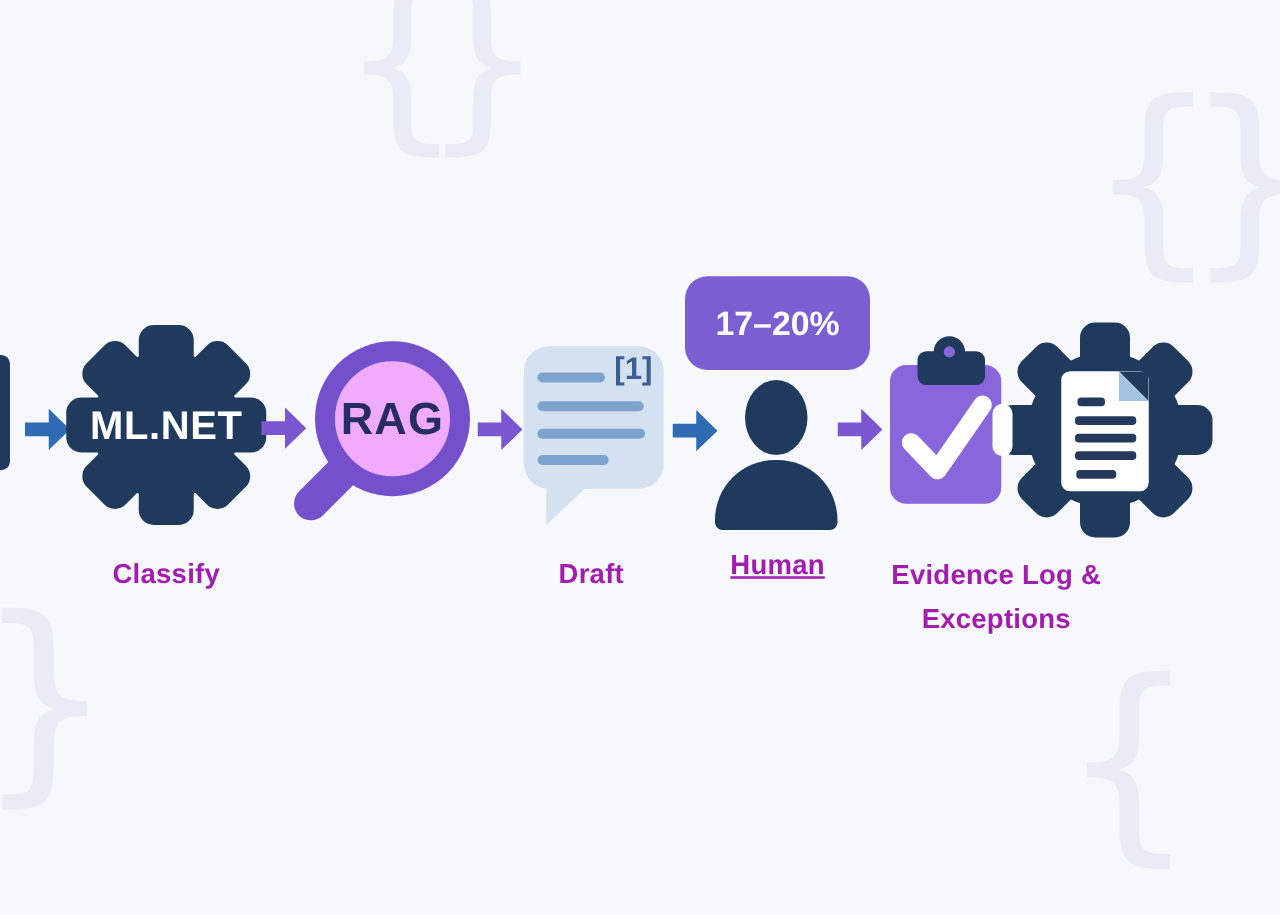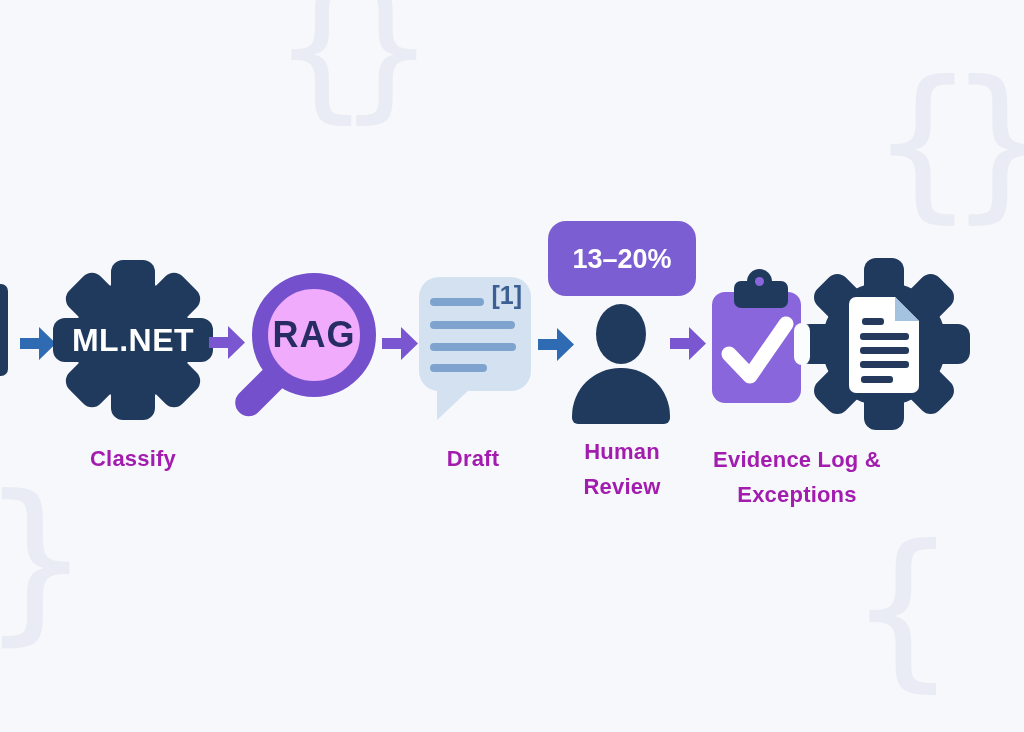--- a/index.html
+++ b/index.html
@@ -137,29 +137,28 @@
     <div class="bubble-line bl3"></div>
     <div class="bubble-line bl4"></div>
   </div>
   <div class="step-label" style="left:393px;top:441px;width:160px;">Draft</div>
 
   <svg class="arrow arrow-blue" style="left:538px;top:325px;" width="37" height="39" viewBox="0 0 37 39">
     <polygon points="0,14 19,14 19,3 36,19.5 19,36 19,25 0,25"></polygon>
   </svg>
 
   <div class="badge">
-    <span class="badge-l2">13–20%</span>
+    <span class="badge-l2">17–20%</span>
   </div>
   <div class="person">
     <div class="person-head"></div>
     <div class="person-body"></div>
   </div>
   <div class="step-label" style="left:542px;top:434px;width:160px;">
-    <span style="display:block;">Human</span>
-    <span style="display:block;">Review</span>
+    <span style="display:block;text-decoration:underline;">Human</span>
   </div>
 
   <svg class="arrow arrow-purple" style="left:670px;top:324px;" width="37" height="39" viewBox="0 0 37 39">
     <polygon points="0,14 19,14 19,3 36,19.5 19,36 19,25 0,25"></polygon>
   </svg>
 
   <div class="clip-knob">
     <div class="clip-knob-dot"></div>
   </div>
   <div class="clip-bar"></div>

